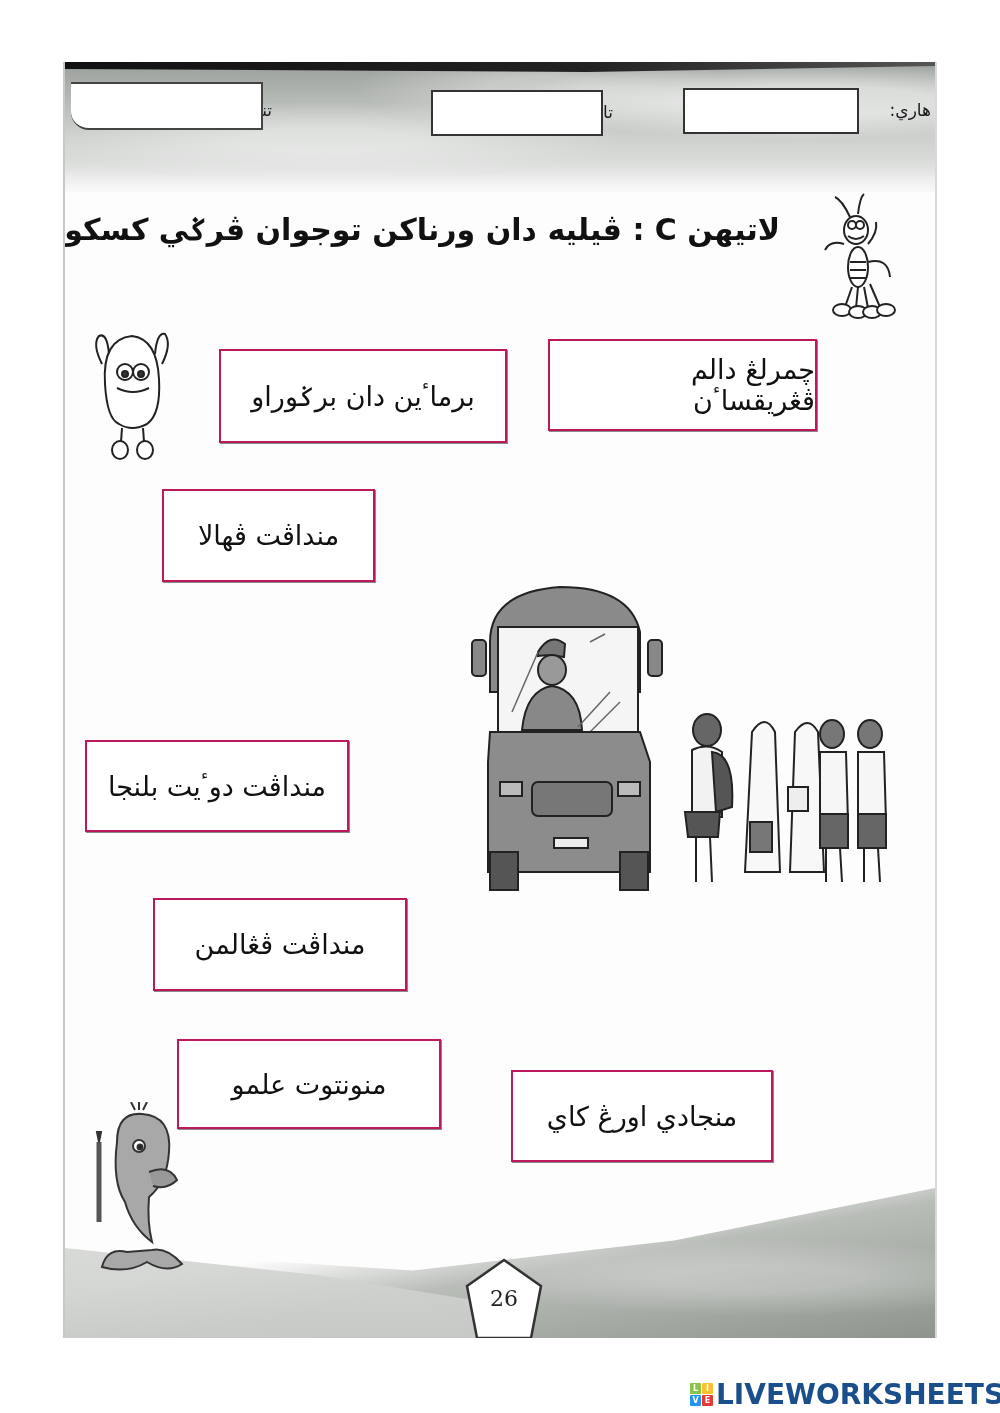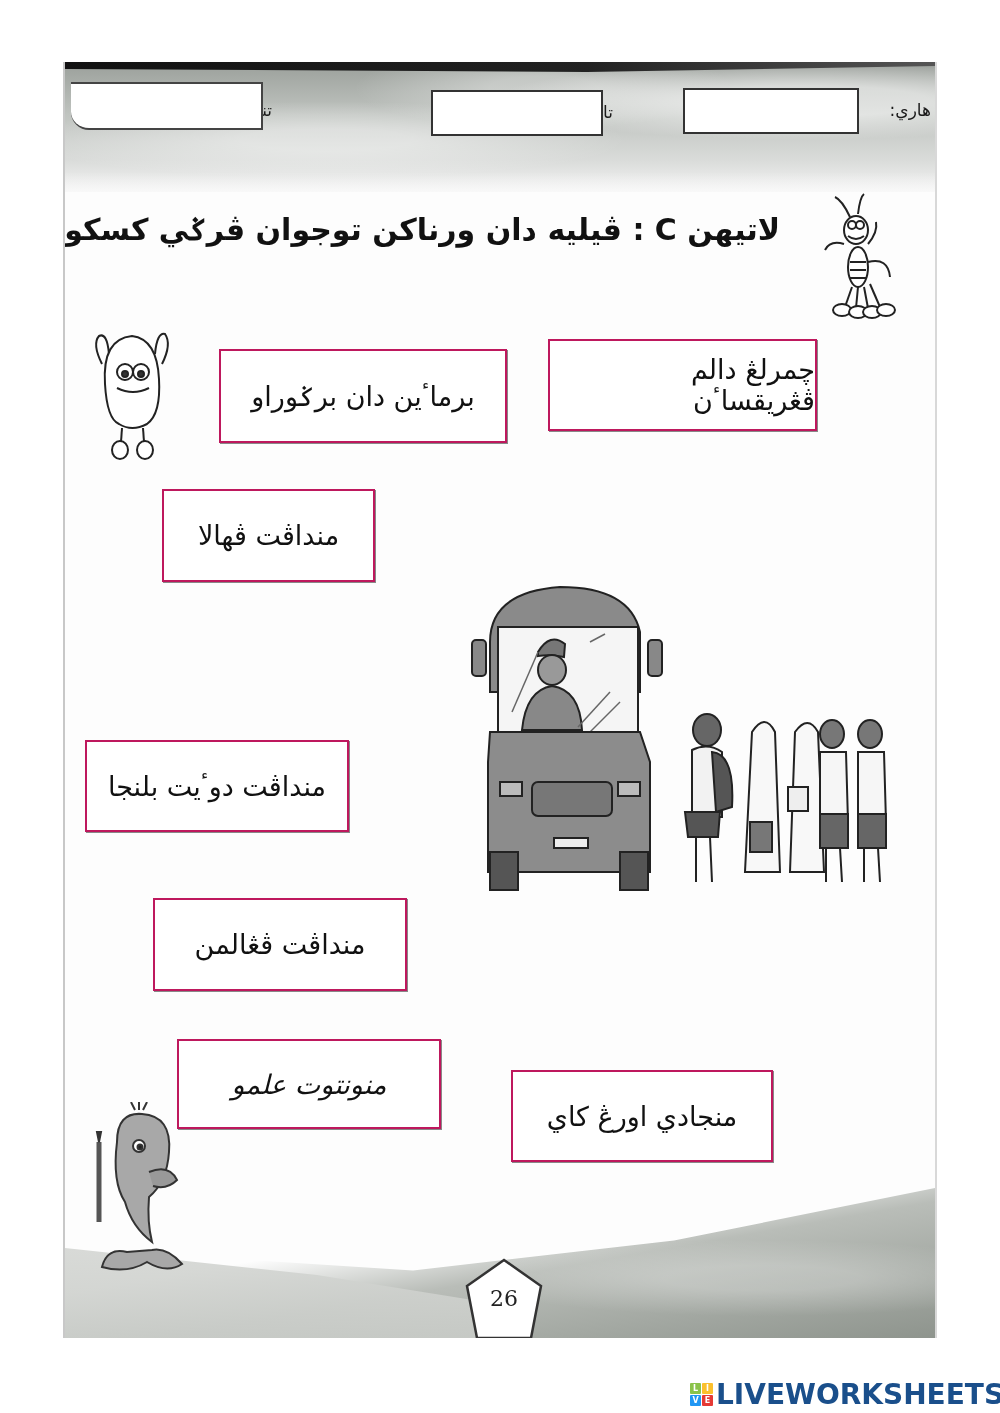--- a/index.html
+++ b/index.html
@@ -149,21 +149,21 @@
       <ellipse cx="33" cy="126" rx="8" ry="9" fill="#fff"></ellipse>
       <ellipse cx="58" cy="126" rx="8" ry="9" fill="#fff"></ellipse>
     </g>
   </svg>
 
   <div class="word-box" style="left:483px; top:277px; width:269px; height:92px;padding-left:40px;">چمرلڠ دالم ڤڠريقساٴن</div>
   <div class="word-box" style="left:154px; top:287px; width:288px; height:94px;">برماٴين دان برݢوراو</div>
   <div class="word-box" style="left:97px; top:427px; width:213px; height:93px;">منداڤت ڤهالا</div>
   <div class="word-box" style="left:20px; top:678px; width:264px; height:92px;text-align:right;">منداڤت دوٴيت بلنجا</div>
   <div class="word-box" style="left:88px; top:836px; width:254px; height:93px;">منداڤت ڤڠالمن</div>
-  <div class="word-box" style="left:112px; top:977px; width:264px; height:90px;font-style:italic;">منونتوت علمو</div>
+  <div class="word-box" style="left:112px; top:977px; width:264px; height:90px;">منونتوت علمو</div>
   <div class="word-box" style="left:446px; top:1008px; width:262px; height:92px;">منجادي اورڠ كاي</div>
 
   <svg class="mascot" style="left:395px; top:520px;" width="430" height="320" viewBox="0 0 430 320">
     <g stroke="#222" stroke-width="2">
 
       <path d="M30 60 Q30 10 100 5 Q170 5 180 50 L180 110 L30 110 Z" fill="#8a8a8a"></path>
 
       <rect x="38" y="45" width="140" height="105" fill="#f5f5f5"></rect>
 
       <rect x="12" y="58" width="14" height="36" rx="4" fill="#888"></rect>

